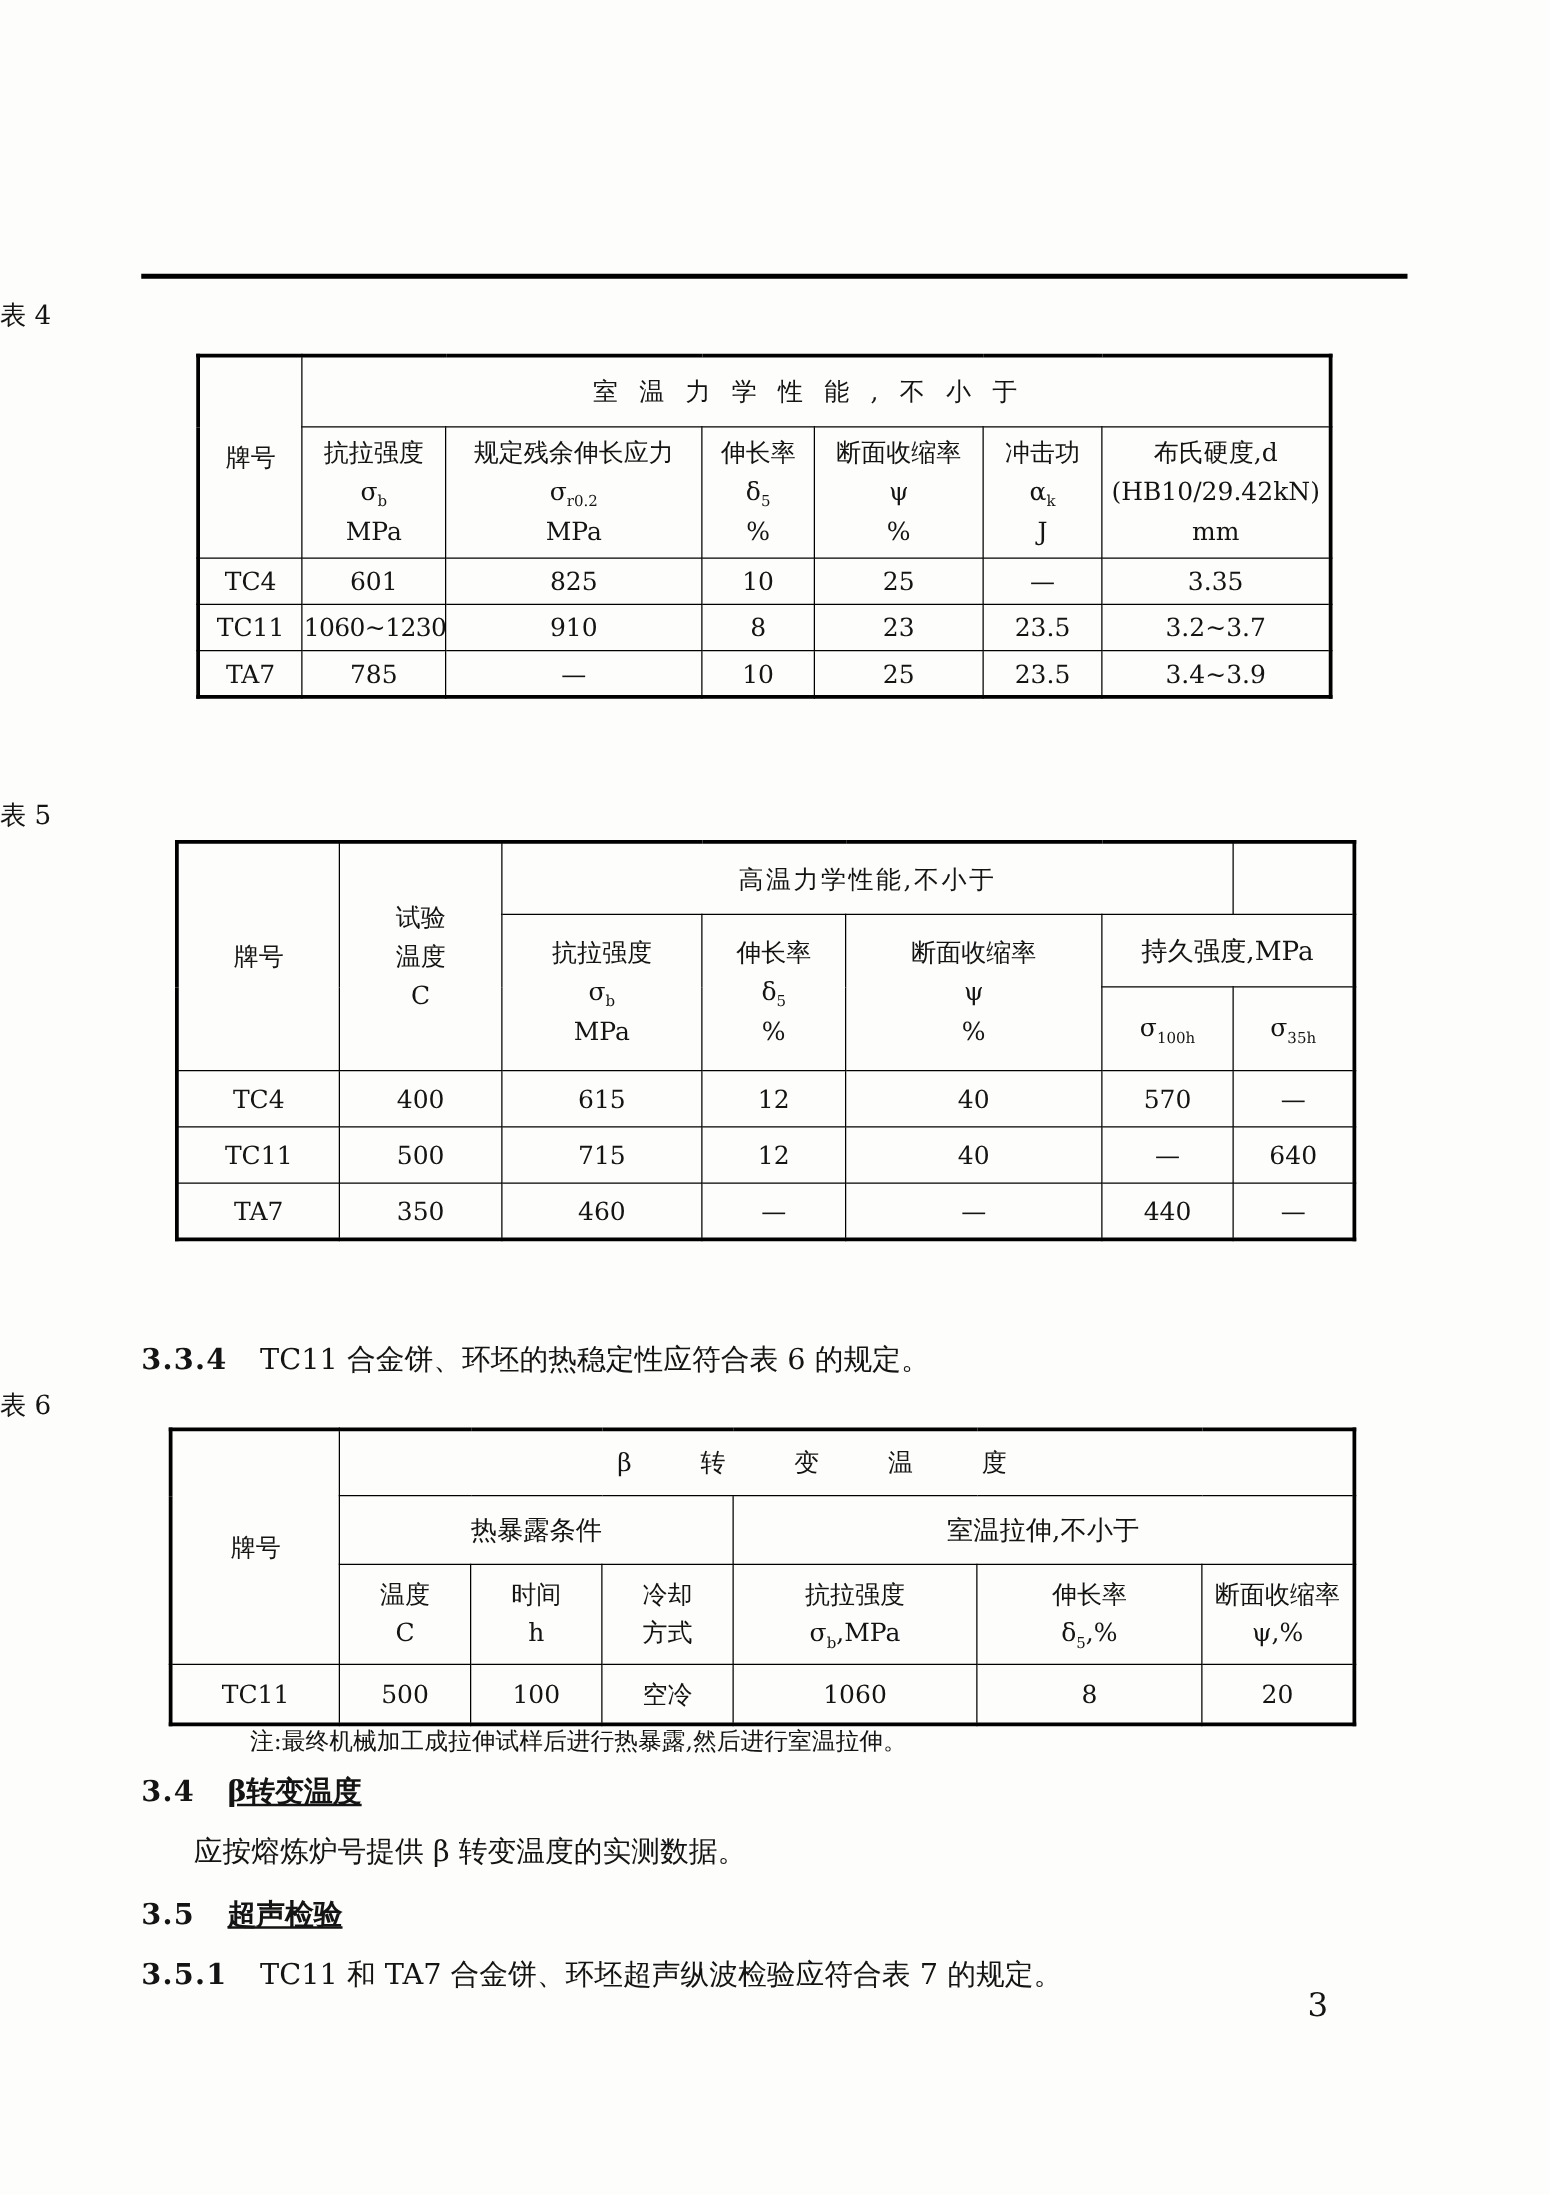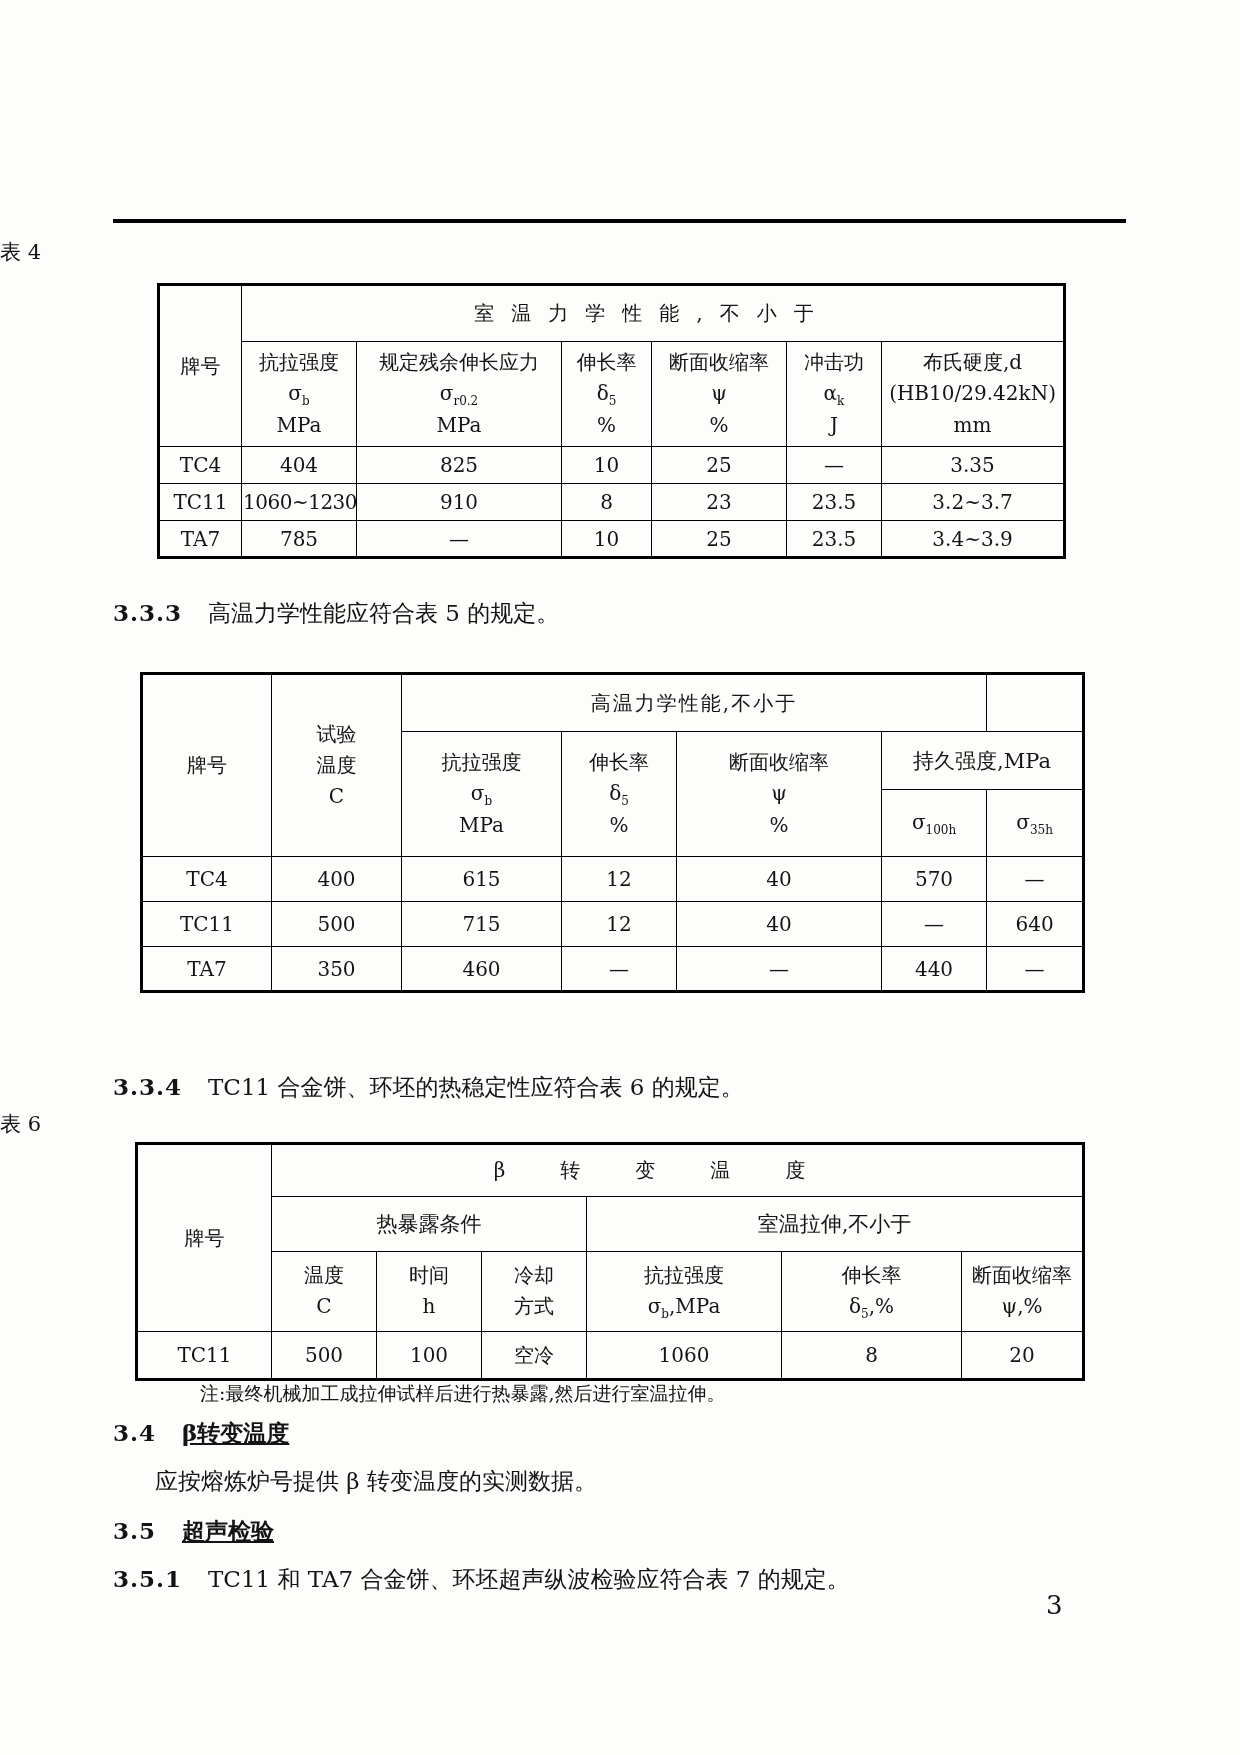--- a/index.html
+++ b/index.html
@@ -94,21 +94,21 @@
           <div>J</div>
         </td>
         <td class="hd">
           <div>布氏硬度,d</div>
           <div><span>(HB10/29.42kN)</span><sub></sub></div>
           <div>mm</div>
         </td>
       </tr>
       <tr style="height:37px">
         <td class="grade">TC4</td>
-        <td>404</td>
+        <td>601</td>
         <td>825</td>
         <td>10</td>
         <td>25</td>
         <td>—</td>
         <td>3.35</td>
       </tr>
       <tr style="height:37px">
         <td class="grade">TC11</td>
         <td class="tight">1060~1230</td>
         <td>910</td>
@@ -122,24 +122,22 @@
         <td>785</td>
         <td>—</td>
         <td>10</td>
         <td>25</td>
         <td>23.5</td>
         <td>3.4~3.9</td>
       </tr>
     </tbody>
   </table>
 
-  <div class="sec" style="top:598px">
-    <span class="secnum">3.3.3</span><span>高温力学性能应符合表 5 的规定。</span>
-  </div>
-
+
+  <div class="tcap cap5">表 5</div>
 
   <table class="t t5">
     <colgroup>
       <col style="width:130px">
         <col style="width:130px">
         <col style="width:160px">
       <col style="width:115px">
         <col style="width:205px">
         <col style="width:105px">
         <col style="width:97px">

